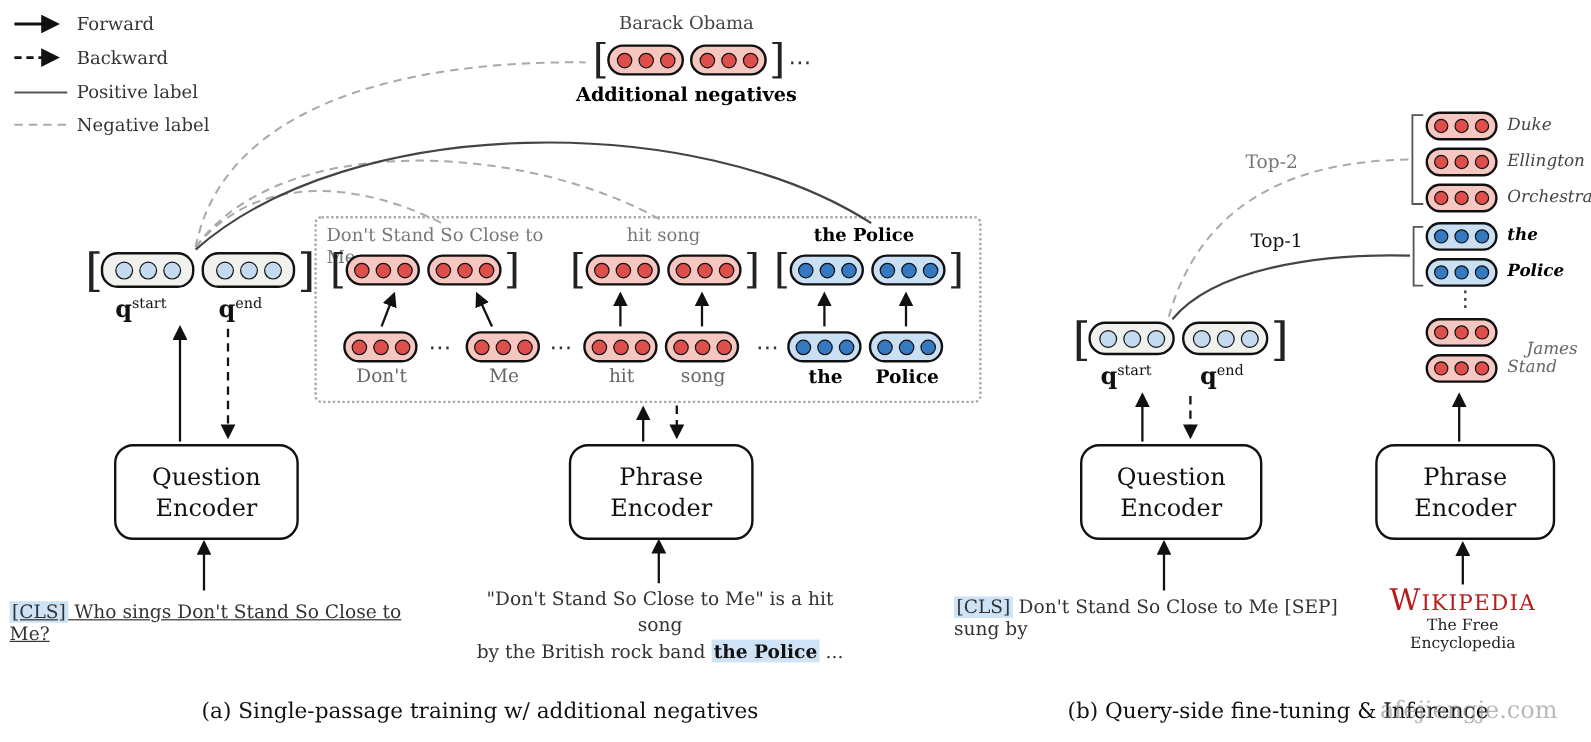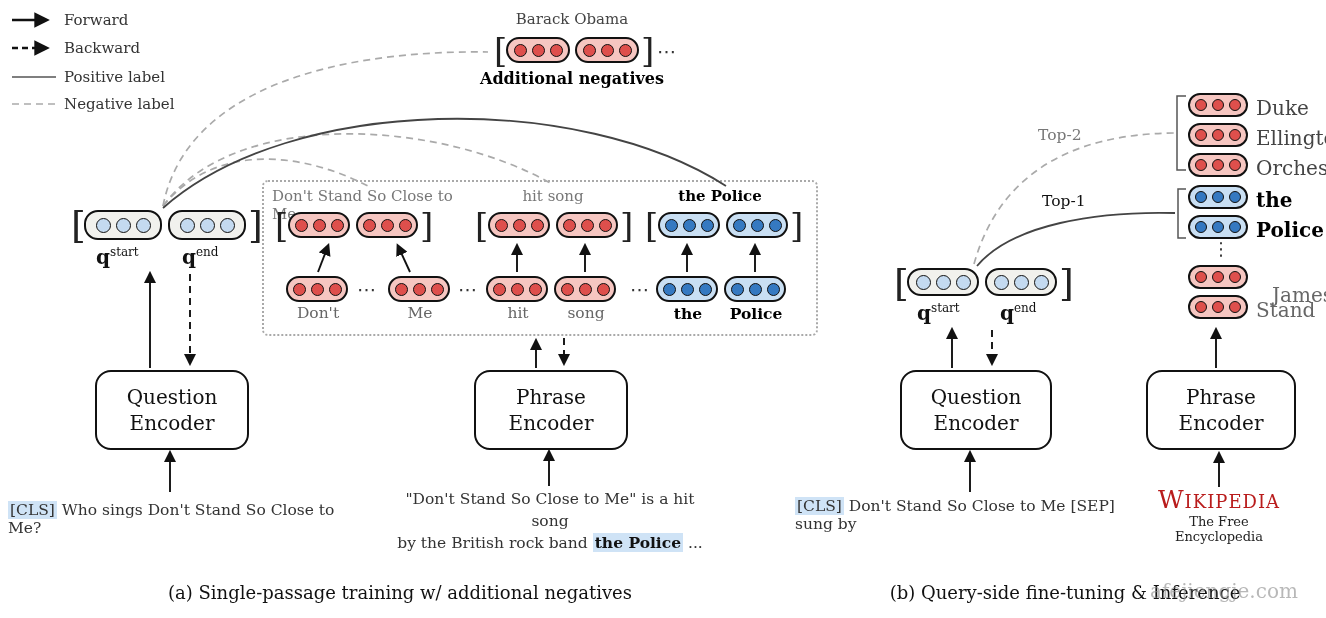--- a/index.html
+++ b/index.html
@@ -19,21 +19,21 @@
   .dot{width:13px;height:13px;border-radius:50%;border:1.7px solid #111;box-sizing:border-box;}
   .pill.lg .dot{width:15px;height:15px;}
   .pill.sm .dot{width:12px;height:12px;}
   
   .bk{position:absolute;z-index:2;font-size:34px;line-height:1;color:#222;font-weight:400;}
   
   .gtitle{position:absolute;z-index:2;font-size:15px;color:#777;text-align:center;}
   .btitle{position:absolute;z-index:2;font-size:15px;color:#000;font-weight:bold;text-align:center;}
   .toklabel{position:absolute;z-index:2;font-size:15.5px;color:#666;text-align:center;}
   .toklabel.bold{color:#000;font-weight:bold;}
-  .reslabel{position:absolute;z-index:2;font-size:20px;color:#444;}
+  .reslabel{position:absolute;z-index:2;font-size:14px;color:#444;font-style:italic;}
   .reslabel.bold{color:#000;font-weight:bold;}
   .hdots{position:absolute;z-index:2;font-size:19px;color:#333;}
   .qlabel{position:absolute;z-index:2;font-size:20px;font-weight:bold;color:#111;}
   .qlabel sup{font-size:12px;font-weight:normal;}
   .enc{position:absolute;z-index:2;border:2px solid #111;border-radius:16px;background:#fff;
        display:flex;flex-direction:column;align-items:center;justify-content:center;
        font-size:20px;color:#111;line-height:1.3;}
   .dottedbox{position:absolute;z-index:0;border:2px dotted #a9a9a9;border-radius:6px;background:transparent;}
   .legendtext{position:absolute;z-index:2;font-size:15px;color:#333;}
   .txt{position:absolute;z-index:2;font-size:15.5px;color:#333;}
@@ -227,21 +227,21 @@
 
   <div class="enc" style="left:95px;top:370px;width:150px;height:76px;">
     <span>Question</span>
     <span>Encoder</span>
   </div>
   <div class="enc" style="left:474px;top:370px;width:150px;height:76px;">
     <span>Phrase</span>
     <span>Encoder</span>
   </div>
 
-  <div class="txt" style="left:8px;top:501px;width:360px;">
+  <div class="txt" style="left:8px;top:501px;width:360px;text-decoration:underline;">
     <span class="hl">[CLS]</span>
     <span>Who sings Don't Stand So Close to Me?</span>
   </div>
   <div class="txt" style="left:389px;top:488px;width:322px;text-align:center;line-height:22px;">
     <span>"Don't Stand So Close to Me" is a hit song</span><br>
     <span>by the British rock band</span>
     <span class="hlbold">the Police</span>
     <span>...</span>
   </div>
 

